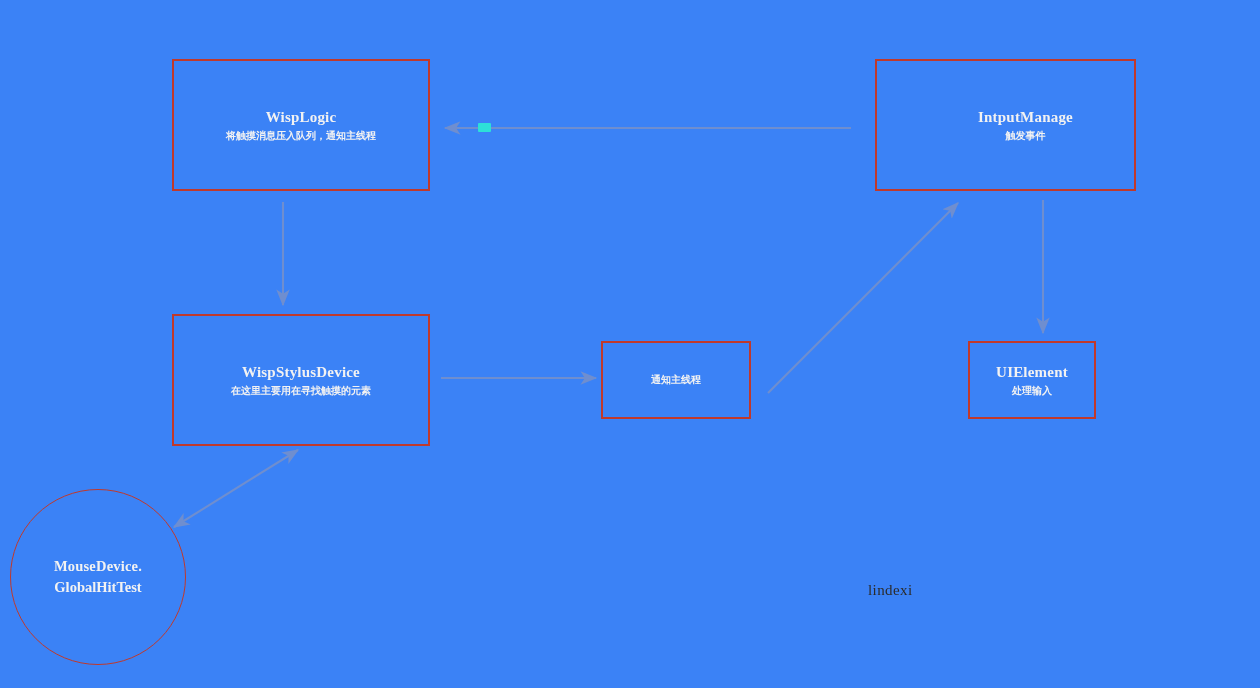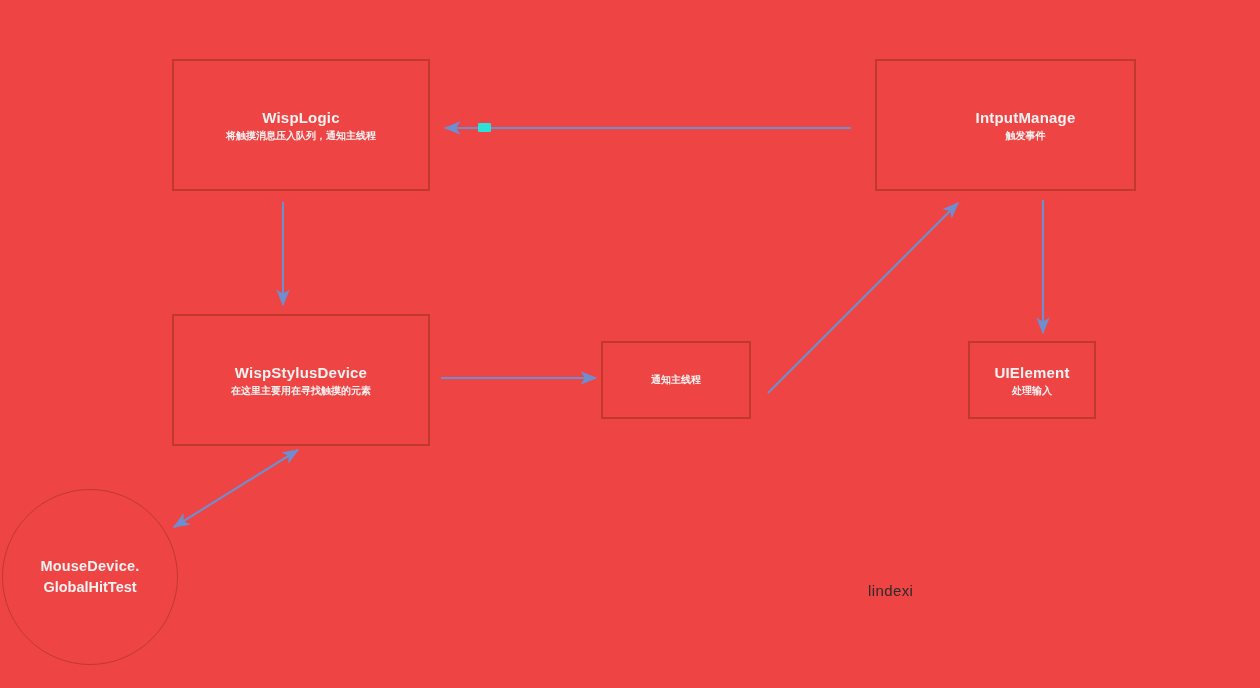--- a/index.html
+++ b/index.html
@@ -67,21 +67,21 @@
     position: absolute;
     color: #2b2b2b;
     font-size: 15px;
     letter-spacing: 0.4px;
     user-select: none;
   }
 </style>
 </head>
 <body style="background: rgb(30, 30, 30);">
 
-<div id="canvas" style="width: 1260px; height: 688px; background: #ef4444;">
+<div id="canvas" style="width: 1260px; height: 688px; background: #3b82f6; font-family: Liberation Serif, serif;">
 
   <svg id="edges" viewBox="0 0 1260 688" width="1260" height="688" xmlns="http://www.w3.org/2000/svg">
     <defs>
       <marker id="arrowEnd" markerWidth="9" markerHeight="9" refX="7.4" refY="3.2" orient="auto" markerUnits="strokeWidth">
         <path d="M0,0 L8,3.2 L0,6.4 L2.1,3.2 z" fill="#6f8ecf"></path>
       </marker>
       <marker id="arrowStart" markerWidth="9" markerHeight="9" refX="7.4" refY="3.2" orient="auto-start-reverse" markerUnits="strokeWidth">
         <path d="M0,0 L8,3.2 L0,6.4 L2.1,3.2 z" fill="#6f8ecf"></path>
       </marker>
     </defs>
@@ -112,21 +112,21 @@
 
   <div class="node" style="left: 601px; top: 341px; width: 150px; height: 78px; border-color: rgb(192, 57, 43); color: rgb(242, 242, 242);">
     <div class="subtitle">通知主线程</div>
   </div>
 
   <div class="node" style="left: 968px; top: 341px; width: 128px; height: 78px; border-color: rgb(192, 57, 43); color: rgb(242, 242, 242);">
     <div class="title">UIElement</div>
     <div class="subtitle">处理输入</div>
   </div>
 
-  <div class="node circle" style="left: 2px; top: 489px; width: 176px; height: 176px; border-color: rgb(192, 57, 43); color: rgb(242, 242, 242);">
+  <div class="node circle" style="left: 10px; top: 489px; width: 176px; height: 176px; border-color: rgb(192, 57, 43); color: rgb(242, 242, 242);">
     <div class="title">MouseDevice.</div>
     <div class="subtitle">GlobalHitTest</div>
   </div>
 
   <div class="marker-chip" style="left: 478px; top: 123px; width: 13px; height: 9px; background: rgb(45, 224, 216);"></div>
 
   <div class="watermark" style="left: 868px; top: 582px;">lindexi</div>
 
 </div>
 

